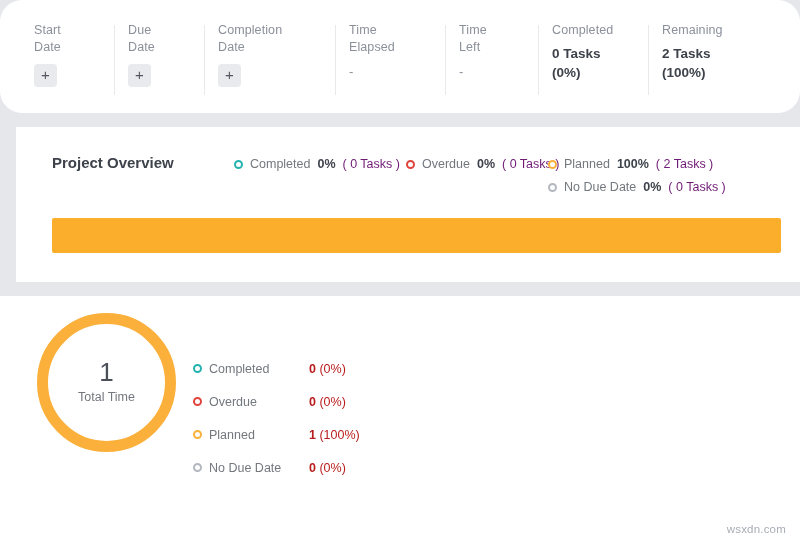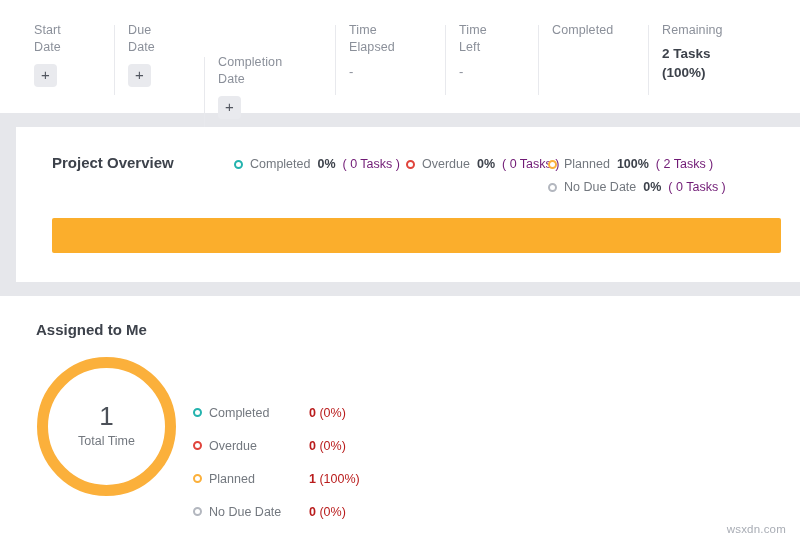--- a/index.html
+++ b/index.html
@@ -21,20 +21,21 @@
   .card {
     background: #ffffff;
     width: 100%;
   }
   #summary-card {
     position: absolute;
     top: 0; left: 0;
     width: 800px;
     height: 113px;
     padding-left: 22px;
+    border-radius: 22px;
   }
   .summary-row {
     display: flex;
     align-items: flex-start;
     height: 100%;
     padding-top: 22px;
   }
   .sum-col {
     position: relative;
     padding: 0 16px 0 14px;
@@ -76,21 +77,21 @@
   .sum-value {
     margin-top: 5px;
     font-size: 13.5px;
     font-weight: 700;
     color: #3d424b;
     line-height: 19px;
     white-space: pre-line;
   }
   .c-start    { width: 92px; padding-left: 12px; }
   .c-due      { width: 90px; }
-  .c-complete { width: 131px; margin-top: 32px; }
+  .c-complete { width: 131px; }
   .c-elapsed  { width: 110px; }
   .c-left     { width: 93px; }
   .c-completed{ width: 110px; }
   .c-remaining{ width: 120px; }
 
   
   #overview-card {
     position: absolute;
     top: 127px; left: 16px;
     width: 800px;
@@ -279,20 +280,22 @@
       </div>
 
       <div class="sum-col c-left">
         <div class="sum-label">Time
 Left</div>
         <div class="sum-dash">-</div>
       </div>
 
       <div class="sum-col c-completed">
         <div class="sum-label">Completed</div>
+        <div class="sum-value">0 Tasks
+(0%)</div>
       </div>
 
       <div class="sum-col c-remaining">
         <div class="sum-label">Remaining</div>
         <div class="sum-value">2 Tasks
 (100%)</div>
       </div>
 
     </div>
   </div>
@@ -338,21 +341,20 @@
 
       </div>
     </div>
 
     <div class="bar-wrap">
       <div class="bar-seg" id="bar-planned" style="width: 100%; background: rgb(251, 174, 44);"></div>
     </div>
   </div>
 
   <div class="card" id="assigned-card">
-    <div class="as-title">Assigned to Me</div>
 
     <div class="as-body">
 
       <div class="donut">
         <svg width="141" height="141" viewBox="0 0 141 141" aria-hidden="true">
           <circle cx="70.5" cy="70.5" r="64" fill="none" stroke="#fbb03b" stroke-width="11" stroke-dasharray="402.1238596594935 0" transform="rotate(-90 70.5 70.5)"></circle>
         </svg>
         <div class="donut-center">
           <div class="donut-num">1</div>
           <div class="donut-cap">Total Time</div>

